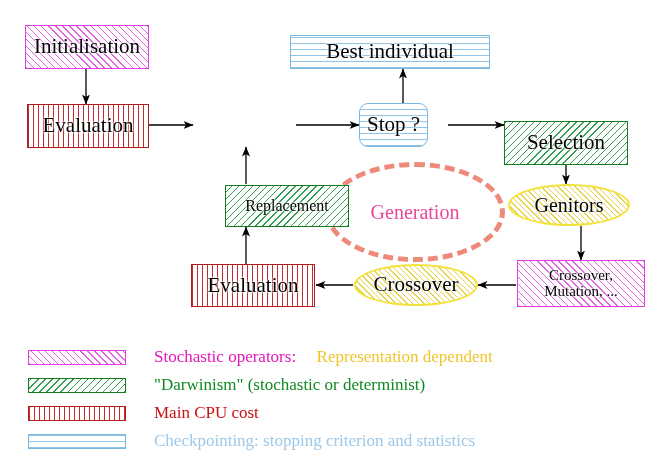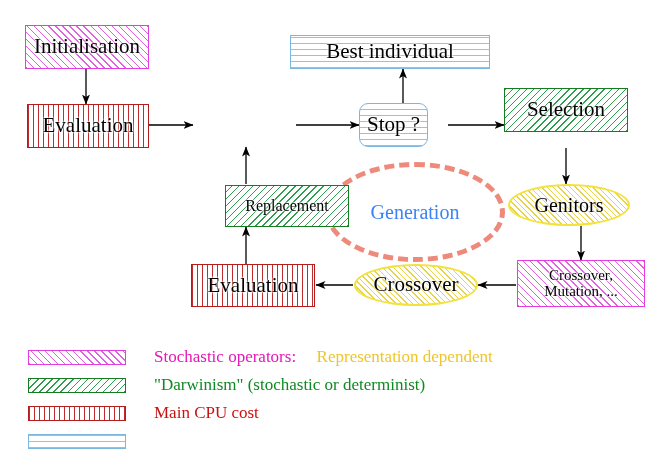--- a/index.html
+++ b/index.html
@@ -47,21 +47,21 @@
     border:2px solid #f2e23a;
   }
 
   .ellipse{border-radius:50%;}
   .rounded{border-radius:9px;}
 
   
   .gen-ellipse{position:absolute;border-radius:50%;
      border:5px dashed #ee8a7b;background:transparent;z-index:1;
      display:flex;align-items:center;justify-content:center;}
-  .gen-ellipse .lbl{color:#3b82f6;font-size:20px;}
+  .gen-ellipse .lbl{color:#ec4899;font-size:20px;}
 
   
   #arrows{position:absolute;left:0;top:0;width:662px;height:471px;z-index:2;}
 
   
   #legend{position:absolute;left:0;top:338px;width:634px;height:120px;z-index:3;}
   .leg-row{position:absolute;left:28px;height:26px;display:flex;align-items:center;}
   .swatch{width:98px;height:15px;box-sizing:border-box;flex:none;}
   .leg-text{margin-left:28px;font-size:17px;white-space:nowrap;}
   .c-magenta{color:#e617b8;}
@@ -122,21 +122,21 @@
 
 
   <div class="node h-blue" style="left:290px;top:35px;width:200px;height:34px;">
     <span class="lbl" style="font-size:21px;">Best individual</span>
   </div>
 
   <div class="node h-blue rounded" style="left:359px;top:103px;width:69px;height:44px;">
     <span class="lbl" style="font-size:21px;">Stop ?</span>
   </div>
 
-  <div class="node h-green" style="left:504px;top:88px;width:124px;height:44px;">
+  <div class="node h-green" style="left:504px;top:121px;width:124px;height:44px;">
     <span class="lbl" style="font-size:21px;">Selection</span>
   </div>
 
   <div class="node h-magenta" style="left:517px;top:260px;width:128px;height:47px;flex-direction:column;">
     <span class="lbl" style="font-size:15px;">Crossover,</span>
     <span class="lbl" style="font-size:15px;">Mutation, ...</span>
   </div>
 
   <div class="node h-yellow ellipse" style="left:508px;top:184px;width:122px;height:42px;">
     <span class="lbl" style="font-size:20px;">Genitors</span>
@@ -170,17 +170,18 @@
       <span class="leg-text c-green">"Darwinism" (stochastic or determinist)</span>
     </div>
 
     <div class="leg-row" style="top:62px;">
       <span class="swatch h-red"></span>
       <span class="leg-text c-red">Main CPU cost</span>
     </div>
 
     <div class="leg-row" style="top:90px;">
       <span class="swatch h-blue"></span>
+      <span class="leg-text c-lblue">Checkpointing: stopping criterion and statistics</span>
     </div>
 
   </div>
 
 </div>
 
 </body></html>

